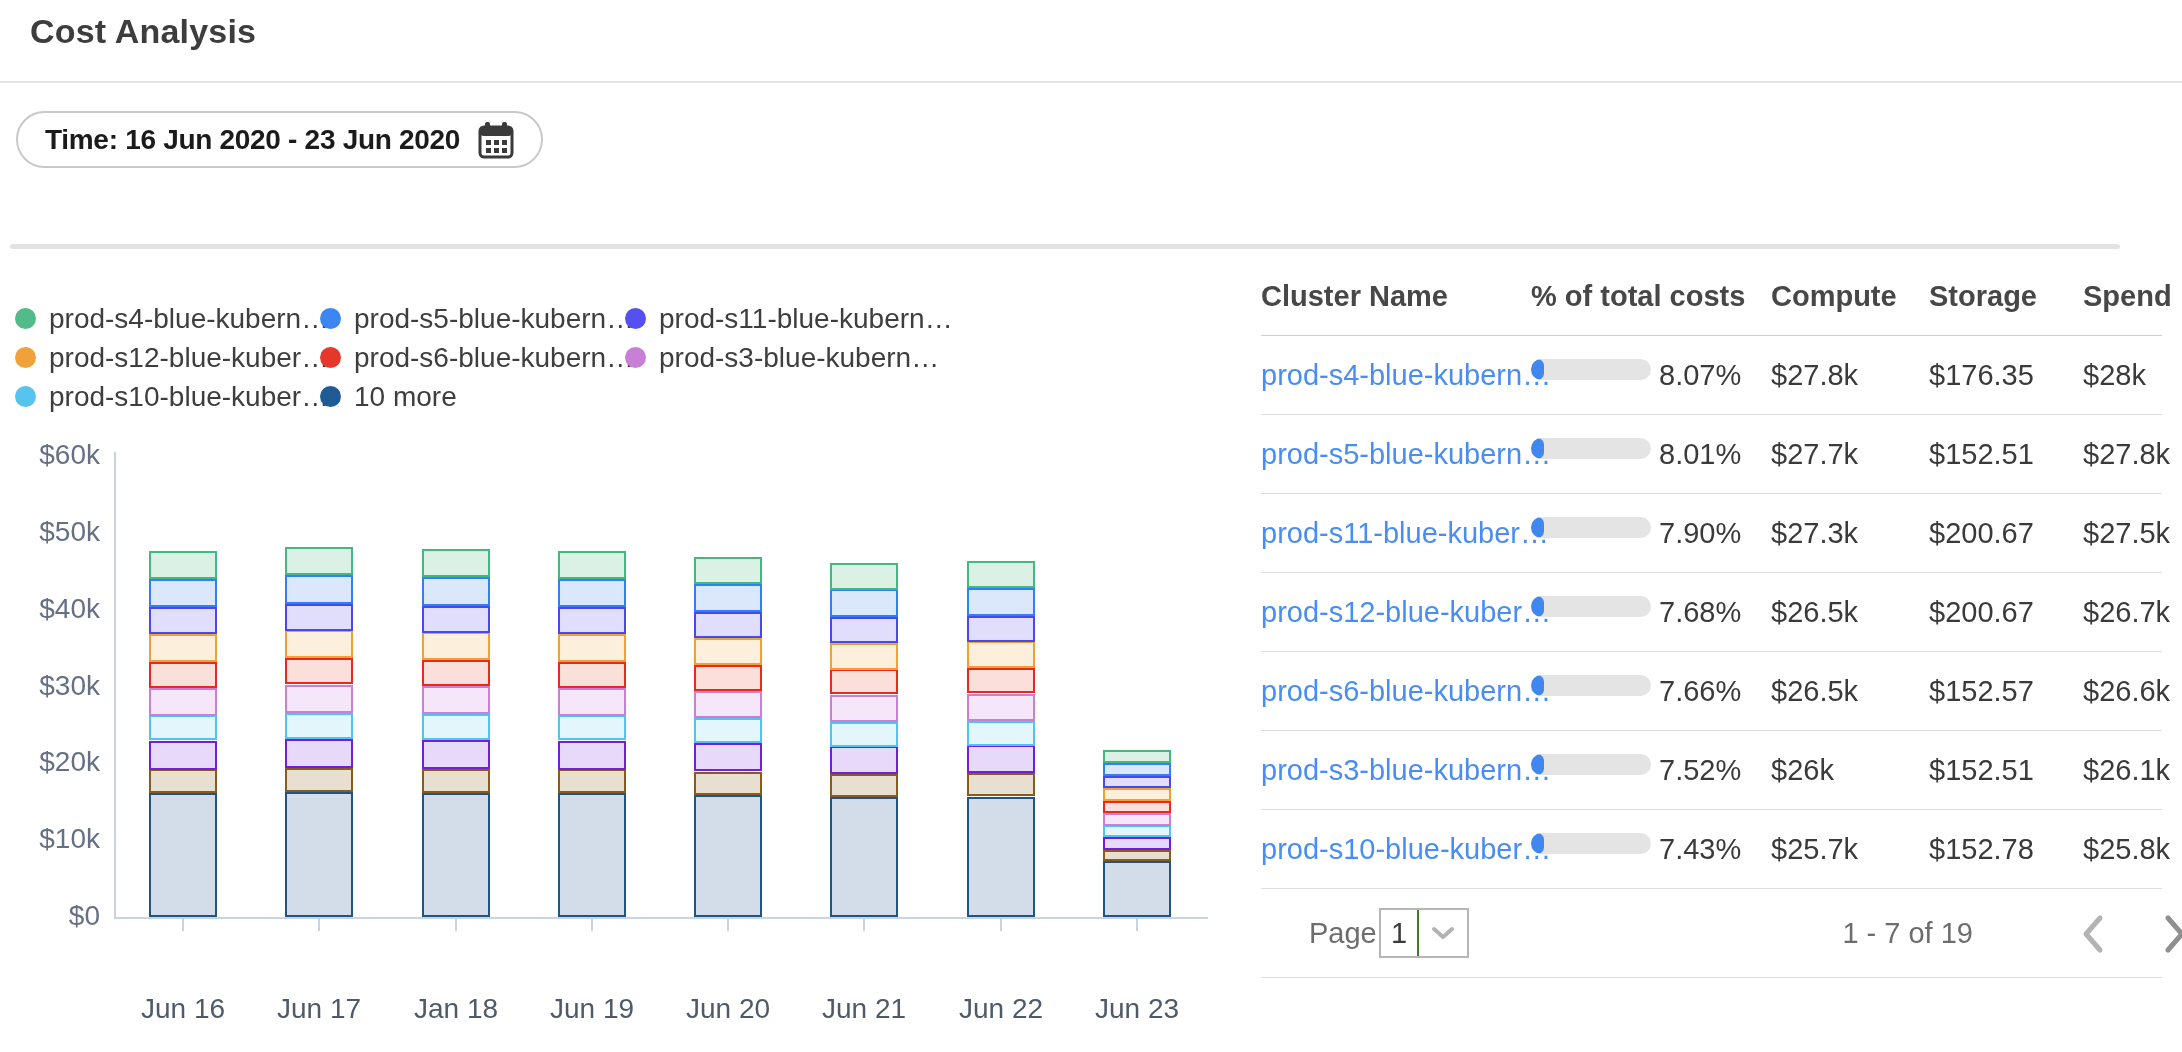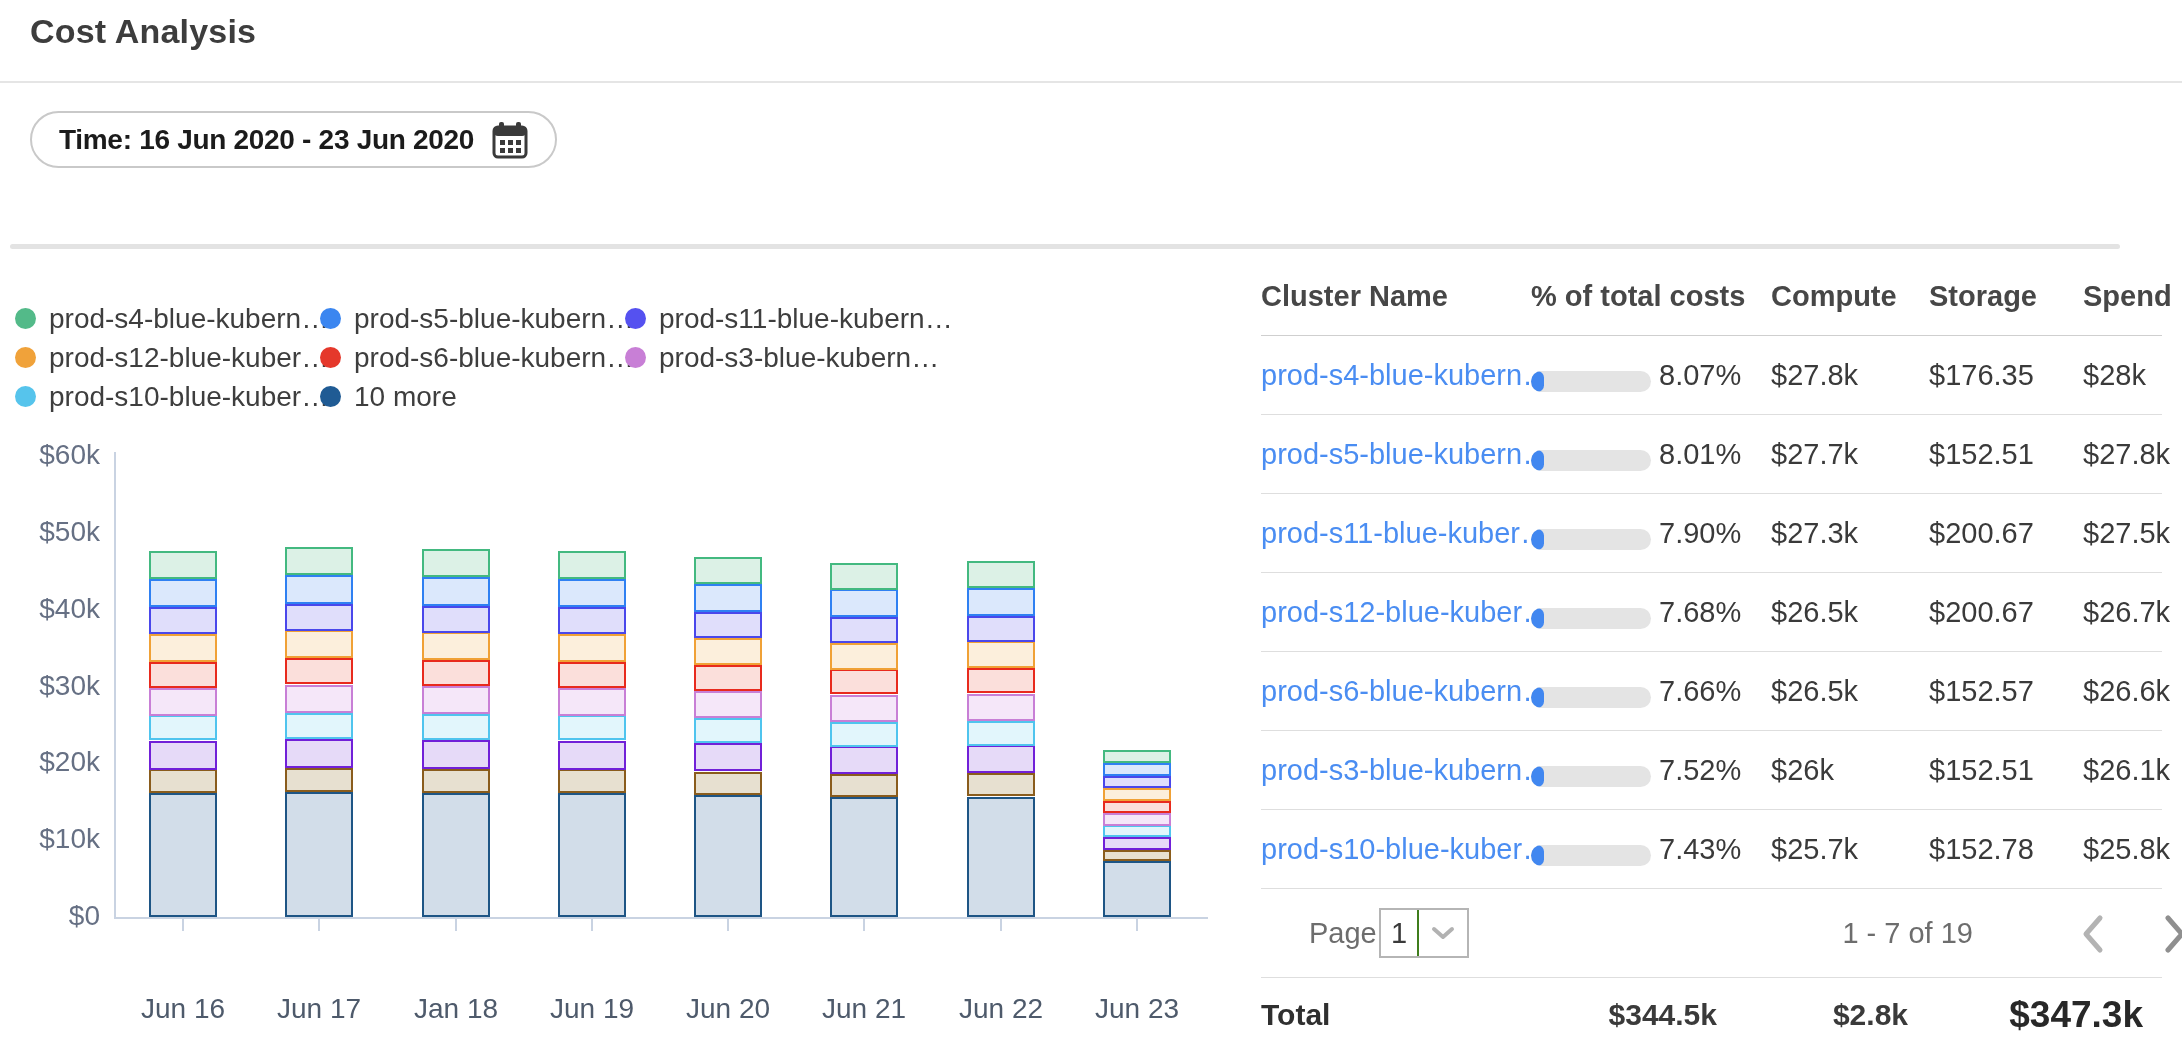--- a/index.html
+++ b/index.html
@@ -4,21 +4,21 @@
 <style>
   * { margin:0; padding:0; box-sizing:border-box; }
   html,body { width:2182px; height:1052px; background:#fff; overflow:hidden;
     font-family:"Liberation Sans","DejaVu Sans",sans-serif; color:#3a3a3a; position:relative; }
 
   
   .page-title { position:absolute; left:30px; top:12px; font-size:34px; font-weight:600; color:#3d3d3d; letter-spacing:.2px; }
   .header-divider { position:absolute; left:0; top:81px; width:2182px; height:2px; background:#e5e5e5; }
 
   
-  .filters { position:absolute; left:30px; top:111px; display:flex; gap:46px; }
+  .filters { position:absolute; left:16px; top:111px; display:flex; gap:46px; }
   .pill { display:flex; align-items:center; gap:18px; height:57px; padding:0 27px;
     background:#fff; border:2px solid #c9c9c9; border-radius:30px; cursor:pointer;
     font-size:28px; font-weight:700; color:#1b1b1b; letter-spacing:-.3px; white-space:nowrap;
     font-family:"Liberation Sans","DejaVu Sans",sans-serif; }
   .caret { width:0; height:0; border-left:10px solid transparent; border-right:10px solid transparent; border-top:13px solid #1b1b1b; }
 
   .section-divider { position:absolute; left:10px; top:244px; width:2110px; height:5px; background:#e3e3e3; border-radius:3px; }
 
   
   #legend { position:absolute; left:15px; top:299px; }
@@ -34,21 +34,21 @@
   .axis-line { position:absolute; background:#c9d3e2; }
   .bar-seg { position:absolute; border-style:solid; border-width:2px; }
 
   
   .cost-table { position:absolute; left:1240px; top:258px; width:942px; padding:0 20px 0 21px; }
   .trow { display:grid; grid-template-columns:270px 240px 158px 154px 1fr; align-items:center; }
   .thead { height:78px; border-bottom:1px solid #cfcfcf; }
   .th { font-size:29px; font-weight:600; color:#474747; }
   .tr { height:79px; border-bottom:1px solid #dedede; }
   .cluster-link { font-size:29px; color:#4a8df2; text-decoration:none; cursor:pointer; white-space:nowrap; }
-  .pct-cell { display:flex; align-items:flex-end; }
+  .pct-cell { display:flex; align-items:flex-start; }
   .pct-track { width:120px; height:21px; border-radius:11px; background:#e4e4e4; overflow:hidden; flex:none; }
   .pct-fill { height:21px; border-radius:11px; background:#4187f0; }
   .pct-text { margin-left:8px; font-size:29px; color:#3a3a3a; }
   .tval { font-size:29px; color:#3a3a3a; }
 
   .pag-row { position:relative; height:89px; border-bottom:1px solid #dedede; }
   .pag-label { position:absolute; left:48px; top:50%; transform:translateY(-50%); font-size:29px; color:#6d6d6d; }
   .page-select { position:absolute; left:118px; top:19px; width:90px; height:50px; background:#fff;
     border:2px solid #b5b5b5; display:flex; align-items:center; cursor:pointer; }
   .page-select .val { width:36px; text-align:center; font-size:29px; color:#3a3a3a; }
@@ -353,19 +353,13 @@
           <path d="M22 5 L8 21 L22 37" fill="none" stroke="#b3b3b3" stroke-width="5" stroke-linecap="round" stroke-linejoin="round"></path>
         </svg>
     </button>
     <button class="pg-btn pg-next">
       <svg width="30" height="42" viewBox="0 0 30 42">
           <path d="M8 5 L22 21 L8 37" fill="none" stroke="#8f8f8f" stroke-width="5" stroke-linecap="round" stroke-linejoin="round"></path>
         </svg>
     </button>
   </div>
 
-  <div class="total-row">
-    <span class="total-label">Total</span>
-    <span class="tot tot-compute">$344.5k</span>
-    <span class="tot tot-storage">$2.8k</span>
-    <span class="tot tot-spend">$347.3k</span>
-  </div>
 </div>
 
 </body></html>

